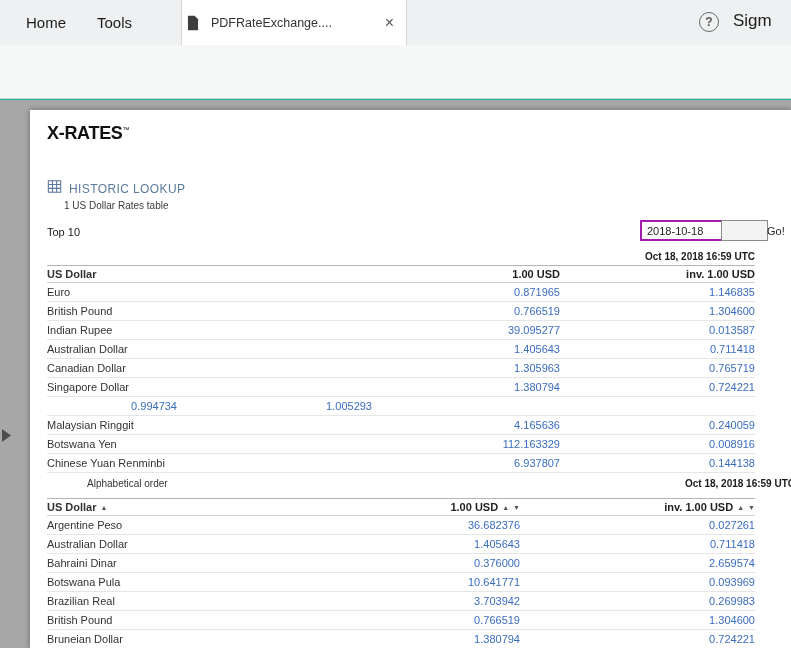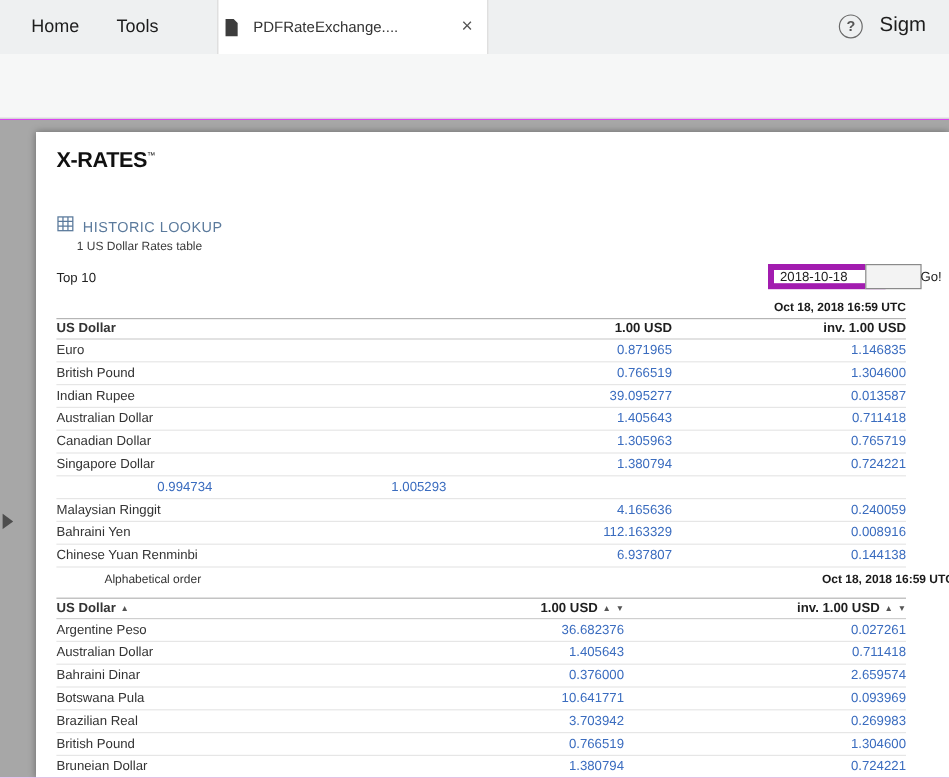--- a/index.html
+++ b/index.html
@@ -1,17 +1,17 @@
 <!DOCTYPE html>
 <html><head>
 <meta charset="utf-8">
 <style>
   * { margin:0; padding:0; box-sizing:border-box; }
   html,body { font-family:"Liberation Sans", sans-serif; }
-  .window { position:relative; width:791px; height:648px; overflow:hidden; background:#d946ef;text-decoration:underline; }
+  .window { position:relative; width:791px; height:648px; overflow:hidden; background:#14b8a6;text-decoration:underline; }
 
   
   .tabbar { position:absolute; top:0; left:0; width:791px; height:45px; background:#eef0f1; }
   .menu-item { position:absolute; top:0; height:45px; display:flex; align-items:center; font-size:15px; color:#1d1d1d; cursor:default; }
   .menu-home { left:26px; }
   .menu-tools { left:97px; }
   .doc-tab { position:absolute; left:181px; top:0; width:226px; height:45px; background:#ffffff; display:flex; align-items:center; padding:0 12px 0 5px; border-left:1px solid #d8d8d8; border-right:1px solid #d8d8d8; }
   .tab-file-icon { width:12px; height:16px; margin-right:12px; flex:none; }
   .tab-title { font-size:12.5px; color:#333; white-space:nowrap; overflow:hidden; flex:1; }
   .tab-close { font-size:16px; color:#555; margin-left:8px; line-height:1; cursor:default; }
@@ -35,21 +35,21 @@
   .panel-handle { position:absolute; left:2px; top:328px; width:10px; height:14px; }
   .pdf-page { position:absolute; left:30px; top:10px; width:761px; height:538px; background:#fff; box-shadow:0 0 6px rgba(0,0,0,.38); overflow:hidden; }
 
   
   .logo { position:absolute; left:17px; top:13px; font-size:18px; font-weight:bold; color:#101010; letter-spacing:-0.3px; }
   .logo sup { font-size:7px; font-weight:normal; }
   .section-head { position:absolute; left:17px; top:69px; display:flex; align-items:center; gap:7px; }
   .section-title { font-size:12px; color:#5b7a9c; letter-spacing:.4px; }
   .section-sub { position:absolute; left:34px; top:90px; font-size:10px; color:#3b3b3b; }
   .top-label { position:absolute; left:17px; top:116px; font-size:11px; color:#222; }
-  .date-input { position:absolute; left:610px; top:110px; width:98px; height:21px; border:5px solid #a21caf; font-size:11px; padding:0 5px; color:#222; background:#fff; font-family:"Liberation Sans", sans-serif; }
+  .date-input { position:absolute; left:610px; top:110px; width:98px; height:21px; border:2px solid #a21caf; font-size:11px; padding:0 5px; color:#222; background:#fff; font-family:"Liberation Sans", sans-serif; }
   .go-btn { position:absolute; left:691px; top:110px; width:28px; height:21px; border:1px solid #8a8a8a; background:#f3f3f3; font-size:11px; color:#222; font-family:"Liberation Sans", sans-serif;padding-left:45px; }
   .ts { font-size:10px; font-weight:bold; color:#1a1a1a; }
   .ts-top { position:absolute; left:17px; top:141px; width:708px; text-align:right; }
   .alpha-row { position:absolute; left:17px; top:368px; width:708px; display:flex; justify-content:space-between; align-items:baseline;margin-left:40px; }
   .alpha-label { font-size:10px; color:#333; }
 
   .rate-table { position:absolute; left:17px; width:708px; }
   .t-top10 { top:155px; }
   .t-alpha { top:388px; }
   .rt-header { display:flex; height:18px; align-items:center; border-top:1px solid #b5b5b5; border-bottom:1px solid #cfcfcf; font-weight:bold; font-size:11px; color:#1f1f1f; }
@@ -272,21 +272,21 @@
               <div class="c inv link">1.005293</div>
             </div>
 
             <div class="rt-row">
               <div class="c name">Malaysian Ringgit</div>
               <div class="c val link">4.165636</div>
               <div class="c inv link">0.240059</div>
             </div>
 
             <div class="rt-row">
-              <div class="c name">Bahraini Yen</div>
+              <div class="c name">Botswana Yen</div>
               <div class="c val link">112.163329</div>
               <div class="c inv link">0.008916</div>
             </div>
 
             <div class="rt-row">
               <div class="c name">Chinese Yuan Renminbi</div>
               <div class="c val link">6.937807</div>
               <div class="c inv link">0.144138</div>
             </div>
           </div>

